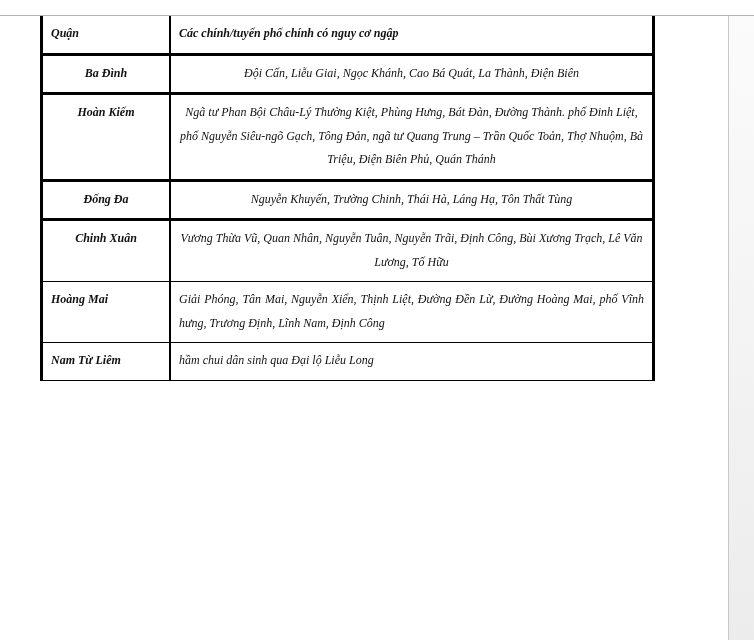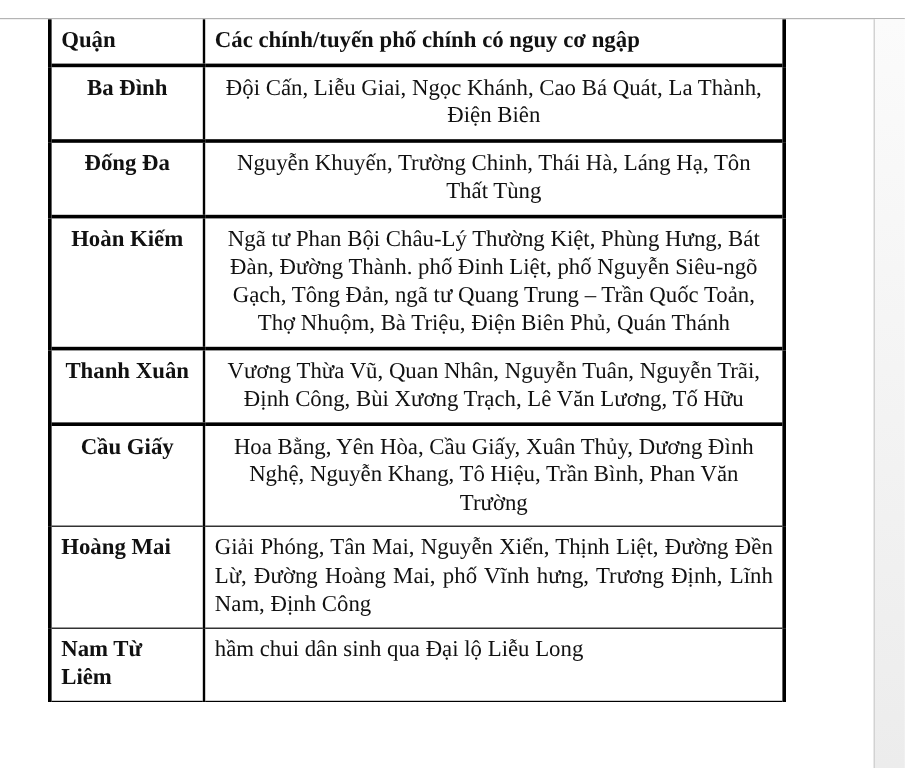--- a/index.html
+++ b/index.html
@@ -42,23 +42,24 @@
     left: 40px;
     top: 16px;
     width: 615px;
     border-collapse: collapse;
     table-layout: fixed;
     color: #111;
   }
   table.flood-table td, table.flood-table th {
     border: 1px solid #000;
     vertical-align: top;
-    font-size: 19px;
+    font-size: 12px;
     line-height: 23.5px;
     padding: 6px 8px 7px 8px;
+    font-style: italic;
   }
   table.flood-table tr.thick-top > td {
     border-top: 3px solid #000;
     text-align: center;
   }
   table.flood-table td.col-district,
   table.flood-table th.col-district {
     width: 110px;
     font-weight: bold;
     border-left: 3px solid #000;
@@ -92,34 +93,30 @@
           <span class="cell-text">Các chính/tuyến phố chính có nguy cơ ngập</span>
         </th>
       </tr>
     </thead>
     <tbody>
       <tr class="thick-top">
         <td class="col-district">Ba Đình</td>
         <td class="col-streets">Đội Cấn, Liễu Giai, Ngọc Khánh, Cao Bá Quát, La Thành, Điện Biên</td>
       </tr>
       <tr class="thick-top">
+        <td class="col-district">Hoàn Kiếm</td>
+        <td class="col-streets">Ngã tư Phan Bội Châu-Lý Thường Kiệt, Phùng Hưng, Bát Đàn, Đường Thành. phố Đinh Liệt, phố Nguyễn Siêu-ngõ Gạch, Tông Đản, ngã tư Quang Trung – Trần Quốc Toản, Thợ Nhuộm, Bà Triệu, Điện Biên Phủ, Quán Thánh</td>
+      </tr>
+      <tr class="thick-top">
         <td class="col-district">Đống Đa</td>
         <td class="col-streets">Nguyễn Khuyến, Trường Chinh, Thái Hà, Láng Hạ, Tôn Thất Tùng</td>
       </tr>
       <tr class="thick-top">
-        <td class="col-district">Hoàn Kiếm</td>
-        <td class="col-streets">Ngã tư Phan Bội Châu-Lý Thường Kiệt, Phùng Hưng, Bát Đàn, Đường Thành. phố Đinh Liệt, phố Nguyễn Siêu-ngõ Gạch, Tông Đản, ngã tư Quang Trung – Trần Quốc Toản, Thợ Nhuộm, Bà Triệu, Điện Biên Phủ, Quán Thánh</td>
-      </tr>
-      <tr class="thick-top">
-        <td class="col-district">Thanh Xuân</td>
+        <td class="col-district">Chinh Xuân</td>
         <td class="col-streets">Vương Thừa Vũ, Quan Nhân, Nguyễn Tuân, Nguyễn Trãi, Định Công, Bùi Xương Trạch, Lê Văn Lương, Tố Hữu</td>
-      </tr>
-      <tr class="thick-top">
-        <td class="col-district">Cầu Giấy</td>
-        <td class="col-streets">Hoa Bằng, Yên Hòa, Cầu Giấy, Xuân Thủy, Dương Đình Nghệ, Nguyễn Khang, Tô Hiệu, Trần Bình, Phan Văn Trường</td>
       </tr>
       <tr>
         <td class="col-district">Hoàng Mai</td>
         <td class="col-streets">Giải Phóng, Tân Mai, Nguyễn Xiển, Thịnh Liệt, Đường Đền Lừ, Đường Hoàng Mai, phố Vĩnh hưng, Trương Định, Lĩnh Nam, Định Công</td>
       </tr>
       <tr>
         <td class="col-district">Nam Từ Liêm</td>
         <td class="col-streets">hầm chui dân sinh qua Đại lộ Liễu Long</td>
       </tr>
     </tbody>

